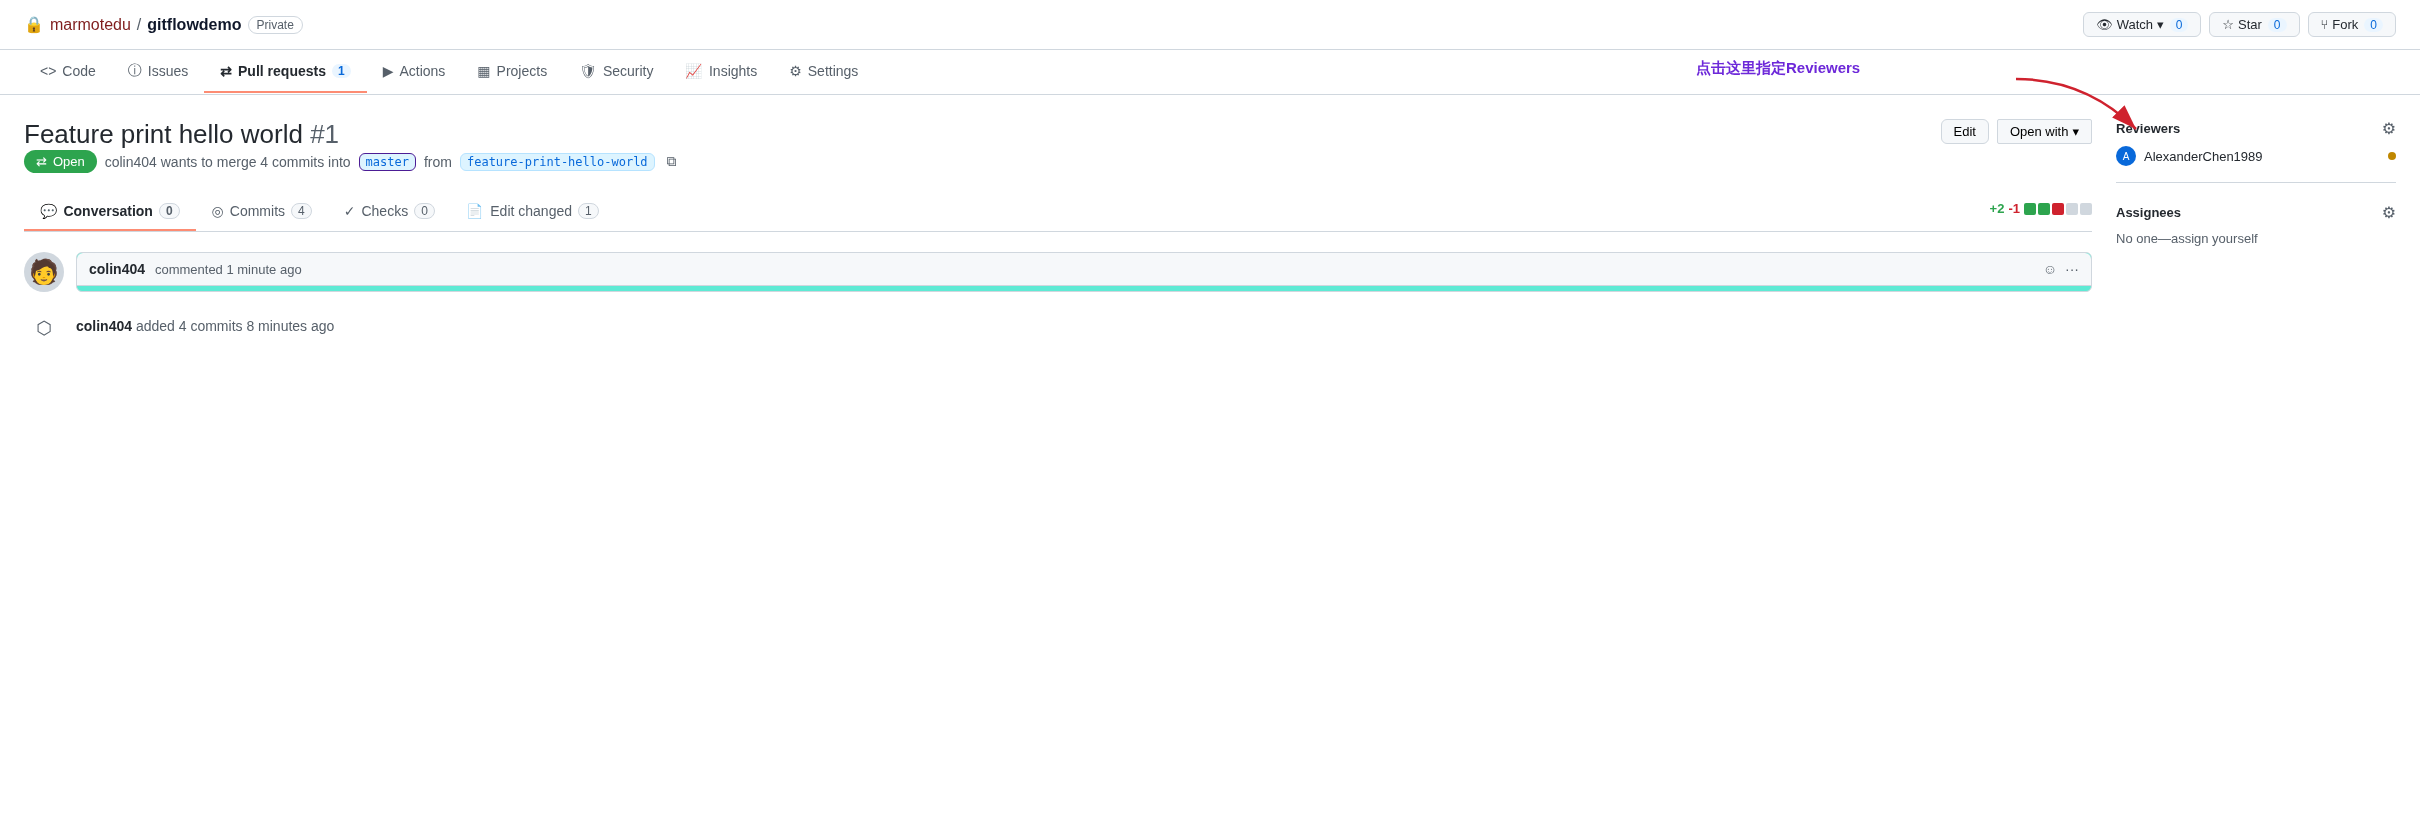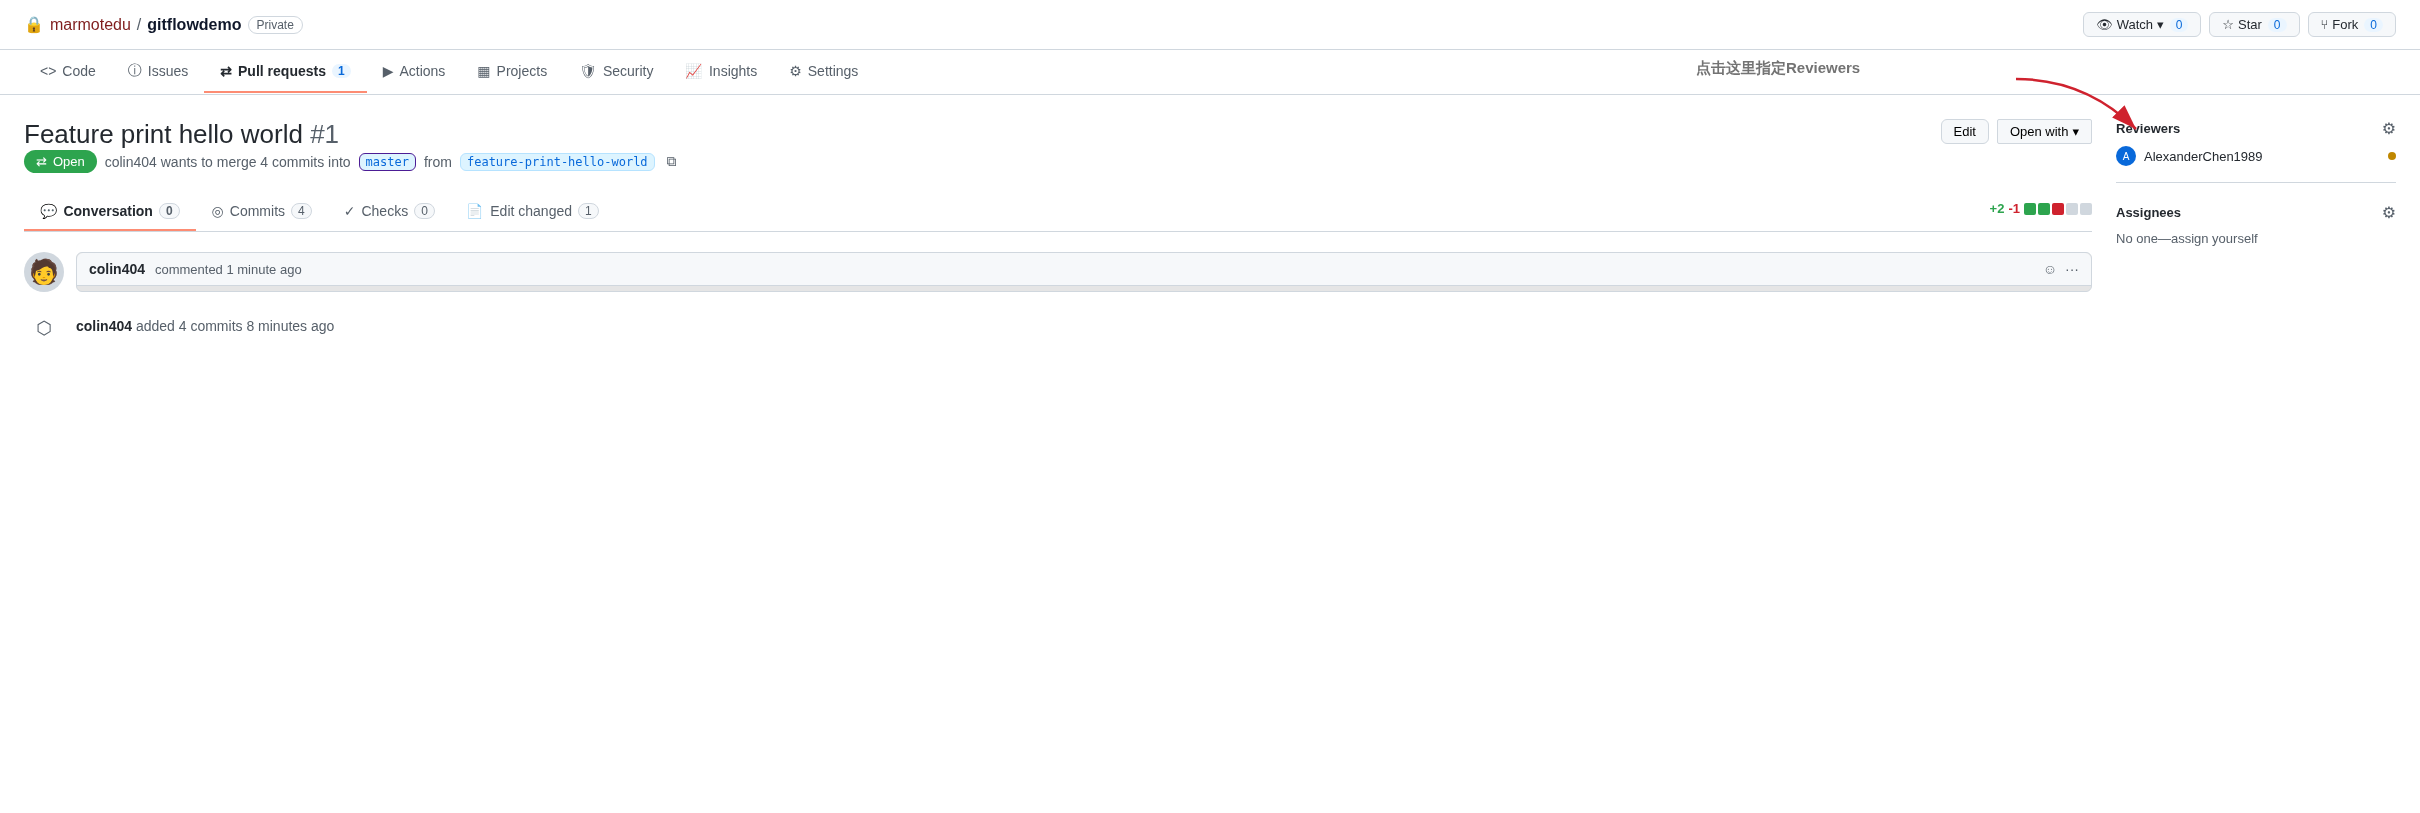--- a/index.html
+++ b/index.html
@@ -46,21 +46,21 @@
     
     .pr-tabs { display: flex; align-items: center; border-bottom: 1px solid #d0d7de; margin-bottom: 0; }
     .pr-tab { display: flex; align-items: center; gap: 6px; padding: 10px 16px; font-size: 14px; color: #57606a; cursor: pointer; border-bottom: 2px solid transparent; }
     .pr-tab.active { color: #24292f; font-weight: 600; border-bottom: 2px solid #fd8c73; background: #fff; }
     .pr-tab-badge-gray { background: #f6f8fa; color: #57606a; border-radius: 20px; padding: 0 6px; font-size: 12px; border: 1px solid #d0d7de; }
 
     
     .comment-section { margin-top: 20px; }
     .comment-row { display: flex; gap: 12px; margin-bottom: 16px; }
     .avatar { width: 40px; height: 40px; border-radius: 50%; background: #d0d7de; overflow: hidden; flex-shrink: 0; display: flex; align-items: center; justify-content: center; font-size: 18px; }
-    .comment-box { flex: 1; border: 1px solid #d0d7de; border-radius: 6px; background: #e5e5e5; }
+    .comment-box { flex: 1; border: 1px solid #d0d7de; border-radius: 6px; background: #5eead4; }
     .comment-box-header { display: flex; align-items: center; justify-content: space-between; padding: 8px 12px; background: #f6f8fa; border-bottom: 1px solid #d0d7de; border-radius: 6px 6px 0 0; }
     .comment-author { font-weight: 600; color: #24292f; }
     .comment-time { color: #57606a; font-size: 13px; }
     .comment-header-actions { display: flex; gap: 8px; align-items: center; color: #57606a; cursor: pointer; }
     .comment-body { padding: 12px 16px; color: #57606a; font-style: italic; }
 
     
     .activity-row { display: flex; gap: 12px; align-items: flex-start; margin-top: 8px; }
     .activity-icon { width: 40px; height: 40px; flex-shrink: 0; display: flex; align-items: center; justify-content: center; color: #57606a; }
     .activity-text { padding-top: 10px; color: #57606a; font-size: 14px; text-align: center; }
@@ -245,21 +245,21 @@
           <span class="activity-author">colin404</span>
           <span>added 4 commits 8 minutes ago</span>
         </div>
       </div>
     </div>
 
   </div>
 
   <div class="pr-sidebar" style="position:relative;">
 
-    <div style="position:absolute;top:-60px;left:-420px;color:#737373;font-size:15px;font-weight:700;white-space:nowrap;pointer-events:none;">
+    <div style="position:absolute;top:-60px;left:-420px;color:#6d28d9;font-size:15px;font-weight:700;white-space:nowrap;pointer-events:none;">
       <span>点击这里指定Reviewers</span>
     </div>
 
     <svg style="position:absolute;top:-50px;left:-110px;pointer-events:none;" width="140" height="80">
       <defs>
         <marker id="arrowhead" markerWidth="10" markerHeight="7" refX="10" refY="3.5" orient="auto">
           <polygon points="0 0, 10 3.5, 0 7" fill="#cf222e"></polygon>
         </marker>
       </defs>
       <path d="M 10,10 Q 80,10 130,60" stroke="#cf222e" stroke-width="2.5" fill="none" marker-end="url(#arrowhead)"></path>

